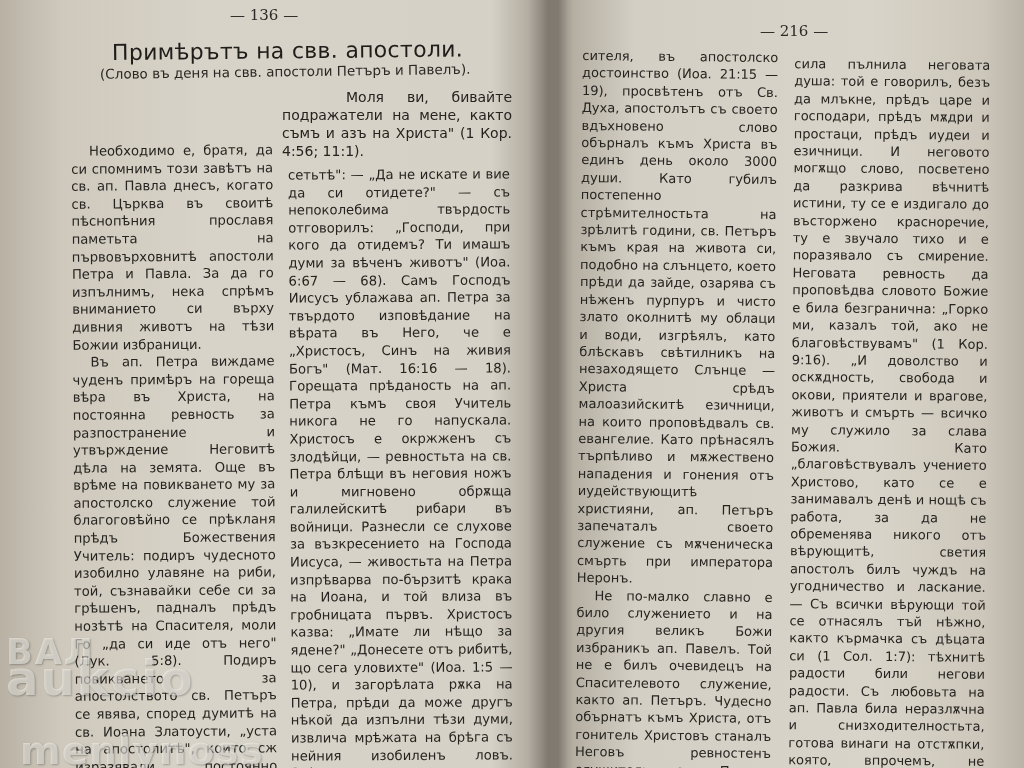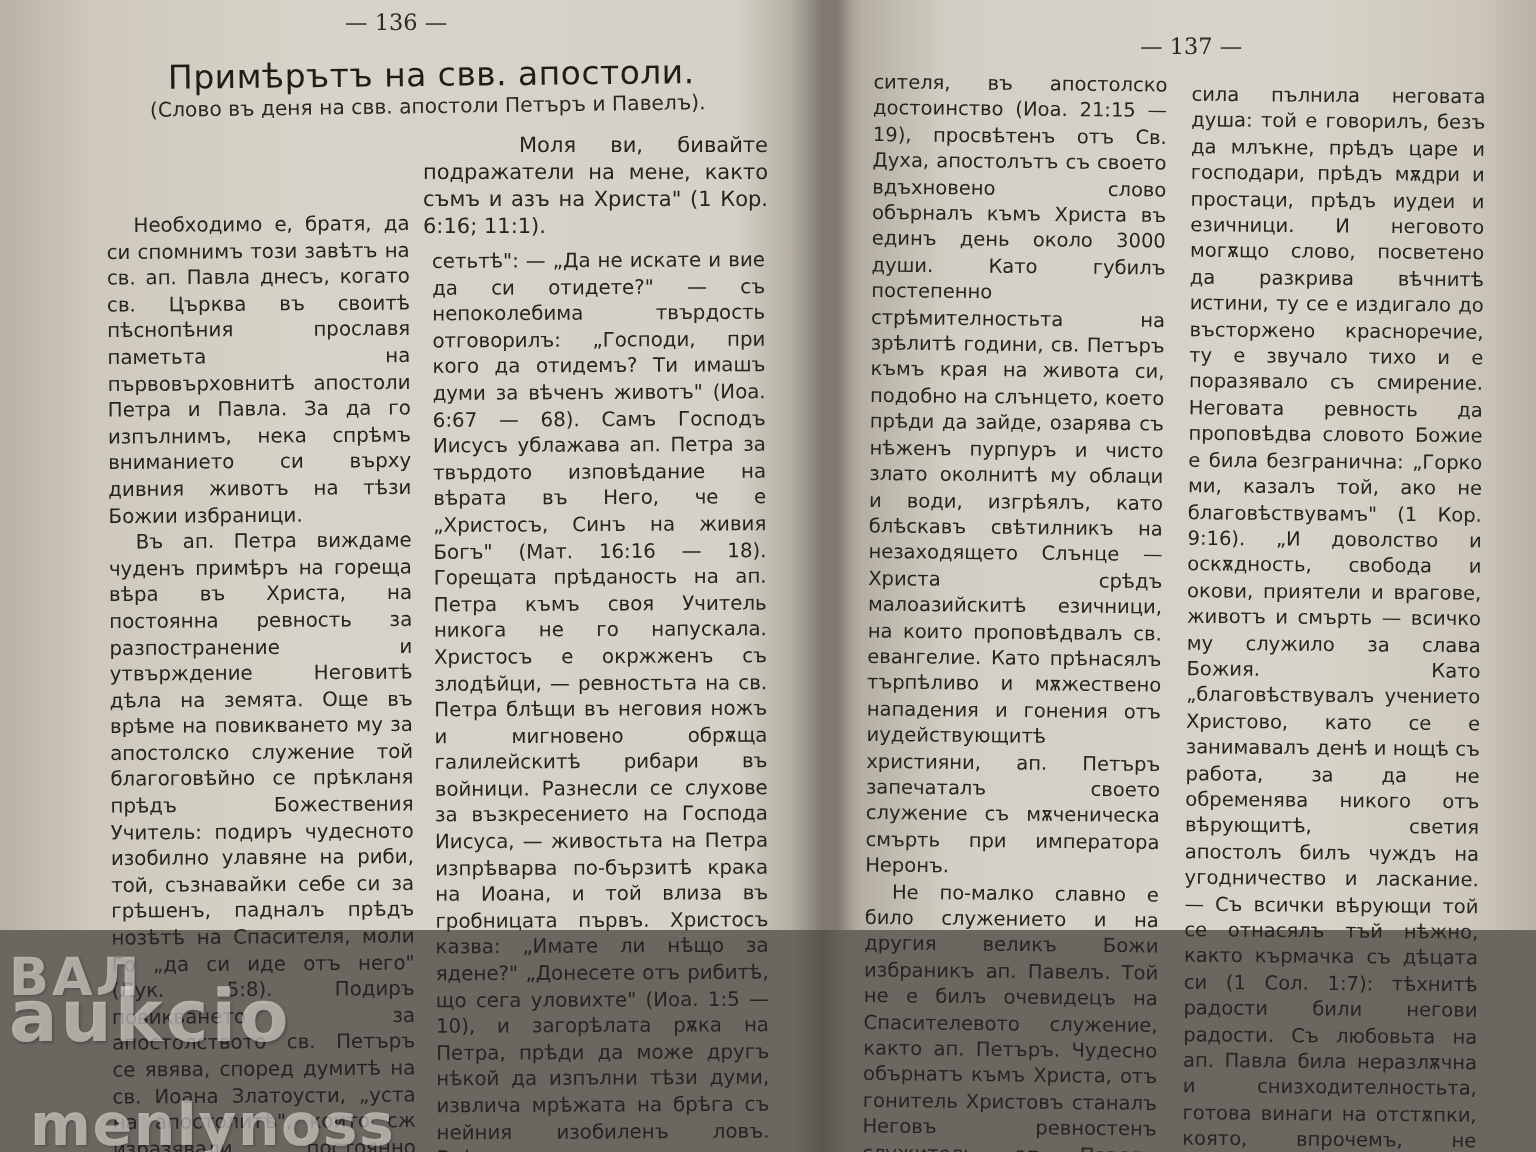--- a/index.html
+++ b/index.html
@@ -2,21 +2,21 @@
 <html><head>
   <meta charset="utf-8">
   <style>
     html, body { margin: 0; padding: 0; }
     body {
       width: 1024px; height: 768px; overflow: hidden; position: relative;
       background: #6b6660;
       font-family: "DejaVu Sans", sans-serif;
     }
     .spread {
-      position: absolute; left: 0; top: 0; width: 1024px; height: 620px;
+      position: absolute; left: 0; top: 0; width: 1024px; height: 768px;
       background: linear-gradient(90deg, #b8b1a4 0%, #cfc9bd 6%, #d8d3c8 20%, #d6d1c6 48%, #a59f94 53%, #8c867c 54.5%, #b5afa3 56%, #d4cfc4 62%, #d9d4c9 85%, #cdc7bb 96%, #b9b2a5 100%);
     }
     .page-left { position: absolute; left: 0; top: 0; width: 540px; height: 768px; }
     .page-right { position: absolute; left: 555px; top: 0; width: 469px; height: 768px; }
     .page-num {
       position: absolute; font-family: "DejaVu Serif", serif; font-size: 15px; color: #2c2a26;
     }
     .title {
       position: absolute; left: 112px; top: 38px; width: 400px;
       font-size: 22px; color: #1f1d1a; letter-spacing: 0.3px;
@@ -57,36 +57,36 @@
   </style>
 </head>
 <body>
 
 <div class="spread">
 
   <div class="page-left">
     <div class="page-num" style="left:230px; top:6px;">— 136 —</div>
     <div class="title">Примѣрътъ на свв. апостоли.</div>
     <div class="subtitle">(Слово въ деня на свв. апостоли Петъръ и Павелъ).</div>
-    <div class="epigraph">Моля ви, бивайте подражатели на мене, както съмъ и азъ на Христа" (1 Кор. 6:16; 11:1).</div>
+    <div class="epigraph">Моля ви, бивайте подражатели на мене, както съмъ и азъ на Христа" (1 Кор. 4:56; 11:1).</div>
 
     <div class="col col-l1">
       <p>Необходимо е, братя, да си спомнимъ този завѣтъ на св. ап. Павла днесъ, когато св. Църква въ своитѣ пѣснопѣния прославя паметьта на първовърховнитѣ апостоли Петра и Павла. За да го изпълнимъ, нека спрѣмъ вниманието си върху дивния животъ на тѣзи Божии избраници.</p>
       <p>Въ ап. Петра виждаме чуденъ примѣръ на гореща вѣра въ Христа, на постоянна ревность за разпостранение и утвърждение Неговитѣ дѣла на земята. Още въ врѣме на повикването му за апостолско служение той благоговѣйно се прѣкланя прѣдъ Божествения Учитель: подиръ чудесното изобилно улавяне на риби, той, съзнавайки себе си за грѣшенъ, падналъ прѣдъ нозѣтѣ на Спасителя, моли Го „да си иде отъ него" (Лук. 5:8). Подиръ повикването за апостолството св. Петъръ се явява, според думитѣ на св. Иоана Златоусти, „уста на апостолитѣ", които сж изразявали постоянно безгранична любовь къмъ Господа. Когато, подиръ капернаумската бесѣда на Спасителя за цѣльта на Своето идване на земята — да спасе човѣцитѣ и да вържжи съ тѣхъ въ духовно единство, — мнозина слаби отъ ученицитѣ, които сж очаквали славното земно царство на Месия, Го напуснали, то ап. Петъръ на Иисусовия въпросъ къмъ „дванай-</p>
     </div>
 
     <div class="col col-l2">
       <p class="noindent">сетьтѣ": — „Да не искате и вие да си отидете?" — съ непоколебима твърдость отговорилъ: „Господи, при кого да отидемъ? Ти имашъ думи за вѣченъ животъ" (Иоа. 6:67 — 68). Самъ Господъ Иисусъ ублажава ап. Петра за твърдото изповѣдание на вѣрата въ Него, че е „Христосъ, Синъ на живия Богъ" (Мат. 16:16 — 18). Горещата прѣданость на ап. Петра къмъ своя Учитель никога не го напускала. Христосъ е окржженъ съ злодѣйци, — ревностьта на св. Петра блѣщи въ неговия ножъ и мигновено обрѫща галилейскитѣ рибари въ войници. Разнесли се слухове за възкресението на Господа Иисуса, — живостьта на Петра изпрѣварва по-бързитѣ крака на Иоана, и той влиза въ гробницата първъ. Христосъ казва: „Имате ли нѣщо за ядене?" „Донесете отъ рибитѣ, що сега уловихте" (Иоа. 1:5 — 10), и загорѣлата рѫка на Петра, прѣди да може другъ нѣкой да изпълни тѣзи думи, извлича мрѣжата на брѣга съ нейния изобиленъ ловъ. Врѣменното омрачение на любовьта му къмъ Господа и отричането му отъ Него ап. изкупилъ стократно: до самата си смърть, казва прѣданието, прѣзъ полунощния часъ, когато пѣялъ пѣтельтъ, той изпмивалъ падението си съ сълзи на разкаяние. Възстановенъ, подиръ възкресението на Спа-</p>
     </div>
   </div>
 
   <div class="gutter-shadow"></div>
 
   <div class="page-right">
-    <div class="page-num" style="left:205px; top:22px;">— 137 —</div>
+    <div class="page-num" style="left:205px; top:22px;">— 216 —</div>
 
     <div class="col col-r1">
       <p class="noindent">сителя, въ апостолско достоинство (Иоа. 21:15 — 19), просвѣтенъ отъ Св. Духа, апостолътъ съ своето вдъхновено слово обърналъ къмъ Христа въ единъ день около 3000 души. Като губилъ постепенно стрѣмителностьта на зрѣлитѣ години, св. Петъръ къмъ края на живота си, подобно на слънцето, което прѣди да зайде, озарява съ нѣженъ пурпуръ и чисто злато околнитѣ му облаци и води, изгрѣялъ, като блѣскавъ свѣтилникъ на незаходящето Слънце — Христа срѣдъ малоазийскитѣ езичници, на които проповѣдвалъ св. евангелие. Като прѣнасялъ търпѣливо и мѫжествено нападения и гонения отъ иудействующитѣ християни, ап. Петъръ запечаталъ своето служение съ мѫченическа смърть при императора Неронъ.</p>
       <p>Не по-малко славно е било служението и на другия великъ Божи избраникъ ап. Павелъ. Той не е билъ очевидецъ на Спасителевото служение, както ап. Петъръ. Чудесно обърнатъ къмъ Христа, отъ гонитель Христовъ станалъ Неговъ ревностенъ служитель, ап. Павелъ цѣлъ животъ помнилъ за Божията милость, която му била оказана. „Азъ, казва той, съмъ най-малкия отъ апостолитѣ, който не съмъ достоенъ и апостолъ да се нарека, защото гонихъ Църквата Божия" (1 Кор. 15:9), но „на мене най-малкия отъ всичкитѣ светии се даде тая благодать да благовѣствувамъ между езичницитѣ неизслѣдимото богатство Христово" (Ефес. 3:8). Нѣкаква-си свърхчовѣшка</p>
     </div>
 
     <div class="col col-r2">
       <p class="noindent">сила пълнила неговата душа: той е говорилъ, безъ да млъкне, прѣдъ царе и господари, прѣдъ мѫдри и простаци, прѣдъ иудеи и езичници. И неговото могѫщо слово, посветено да разкрива вѣчнитѣ истини, ту се е издигало до въсторжено красноречие, ту е звучало тихо и е поразявало съ смирение. Неговата ревность да проповѣдва словото Божие е била безгранична: „Горко ми, казалъ той, ако не благовѣствувамъ" (1 Кор. 9:16). „И доволство и оскѫдность, свобода и окови, приятели и врагове, животъ и смърть — всичко му служило за слава Божия. Като „благовѣствувалъ учението Христово, като се е занимавалъ денѣ и нощѣ съ работа, за да не обременява никого отъ вѣрующитѣ, светия апостолъ билъ чуждъ на угодничество и ласкание. — Съ всички вѣрующи той се отнасялъ тъй нѣжно, както кърмачка съ дѣцата си (1 Сол. 1:7): тѣхнитѣ радости били негови радости. Съ любовьта на ап. Павла била неразлѫчна и снизходителностьта, готова винаги на отстѫпки, която, впрочемъ, не минавала задъ дължнитѣ граници. Дълбоко убѣденъ въ това, че само едното студено „знание възгордѣва, а любовьта незидава" (1Кор. 8:1), той билъ всичко за всички: съ езичницитѣ той бесѣдвалъ за естествената религия, като се основавалъ на тѣхнитѣ поети, и извинява тѣхното незнание за Бога; съ слабитѣ по съвѣсть той билъ немощенъ, като уважавалъ тѣхнитѣ възгледи на храната (Рим. 14:1 — 2); съ иудеитѣ</p>
     </div>
   </div>

